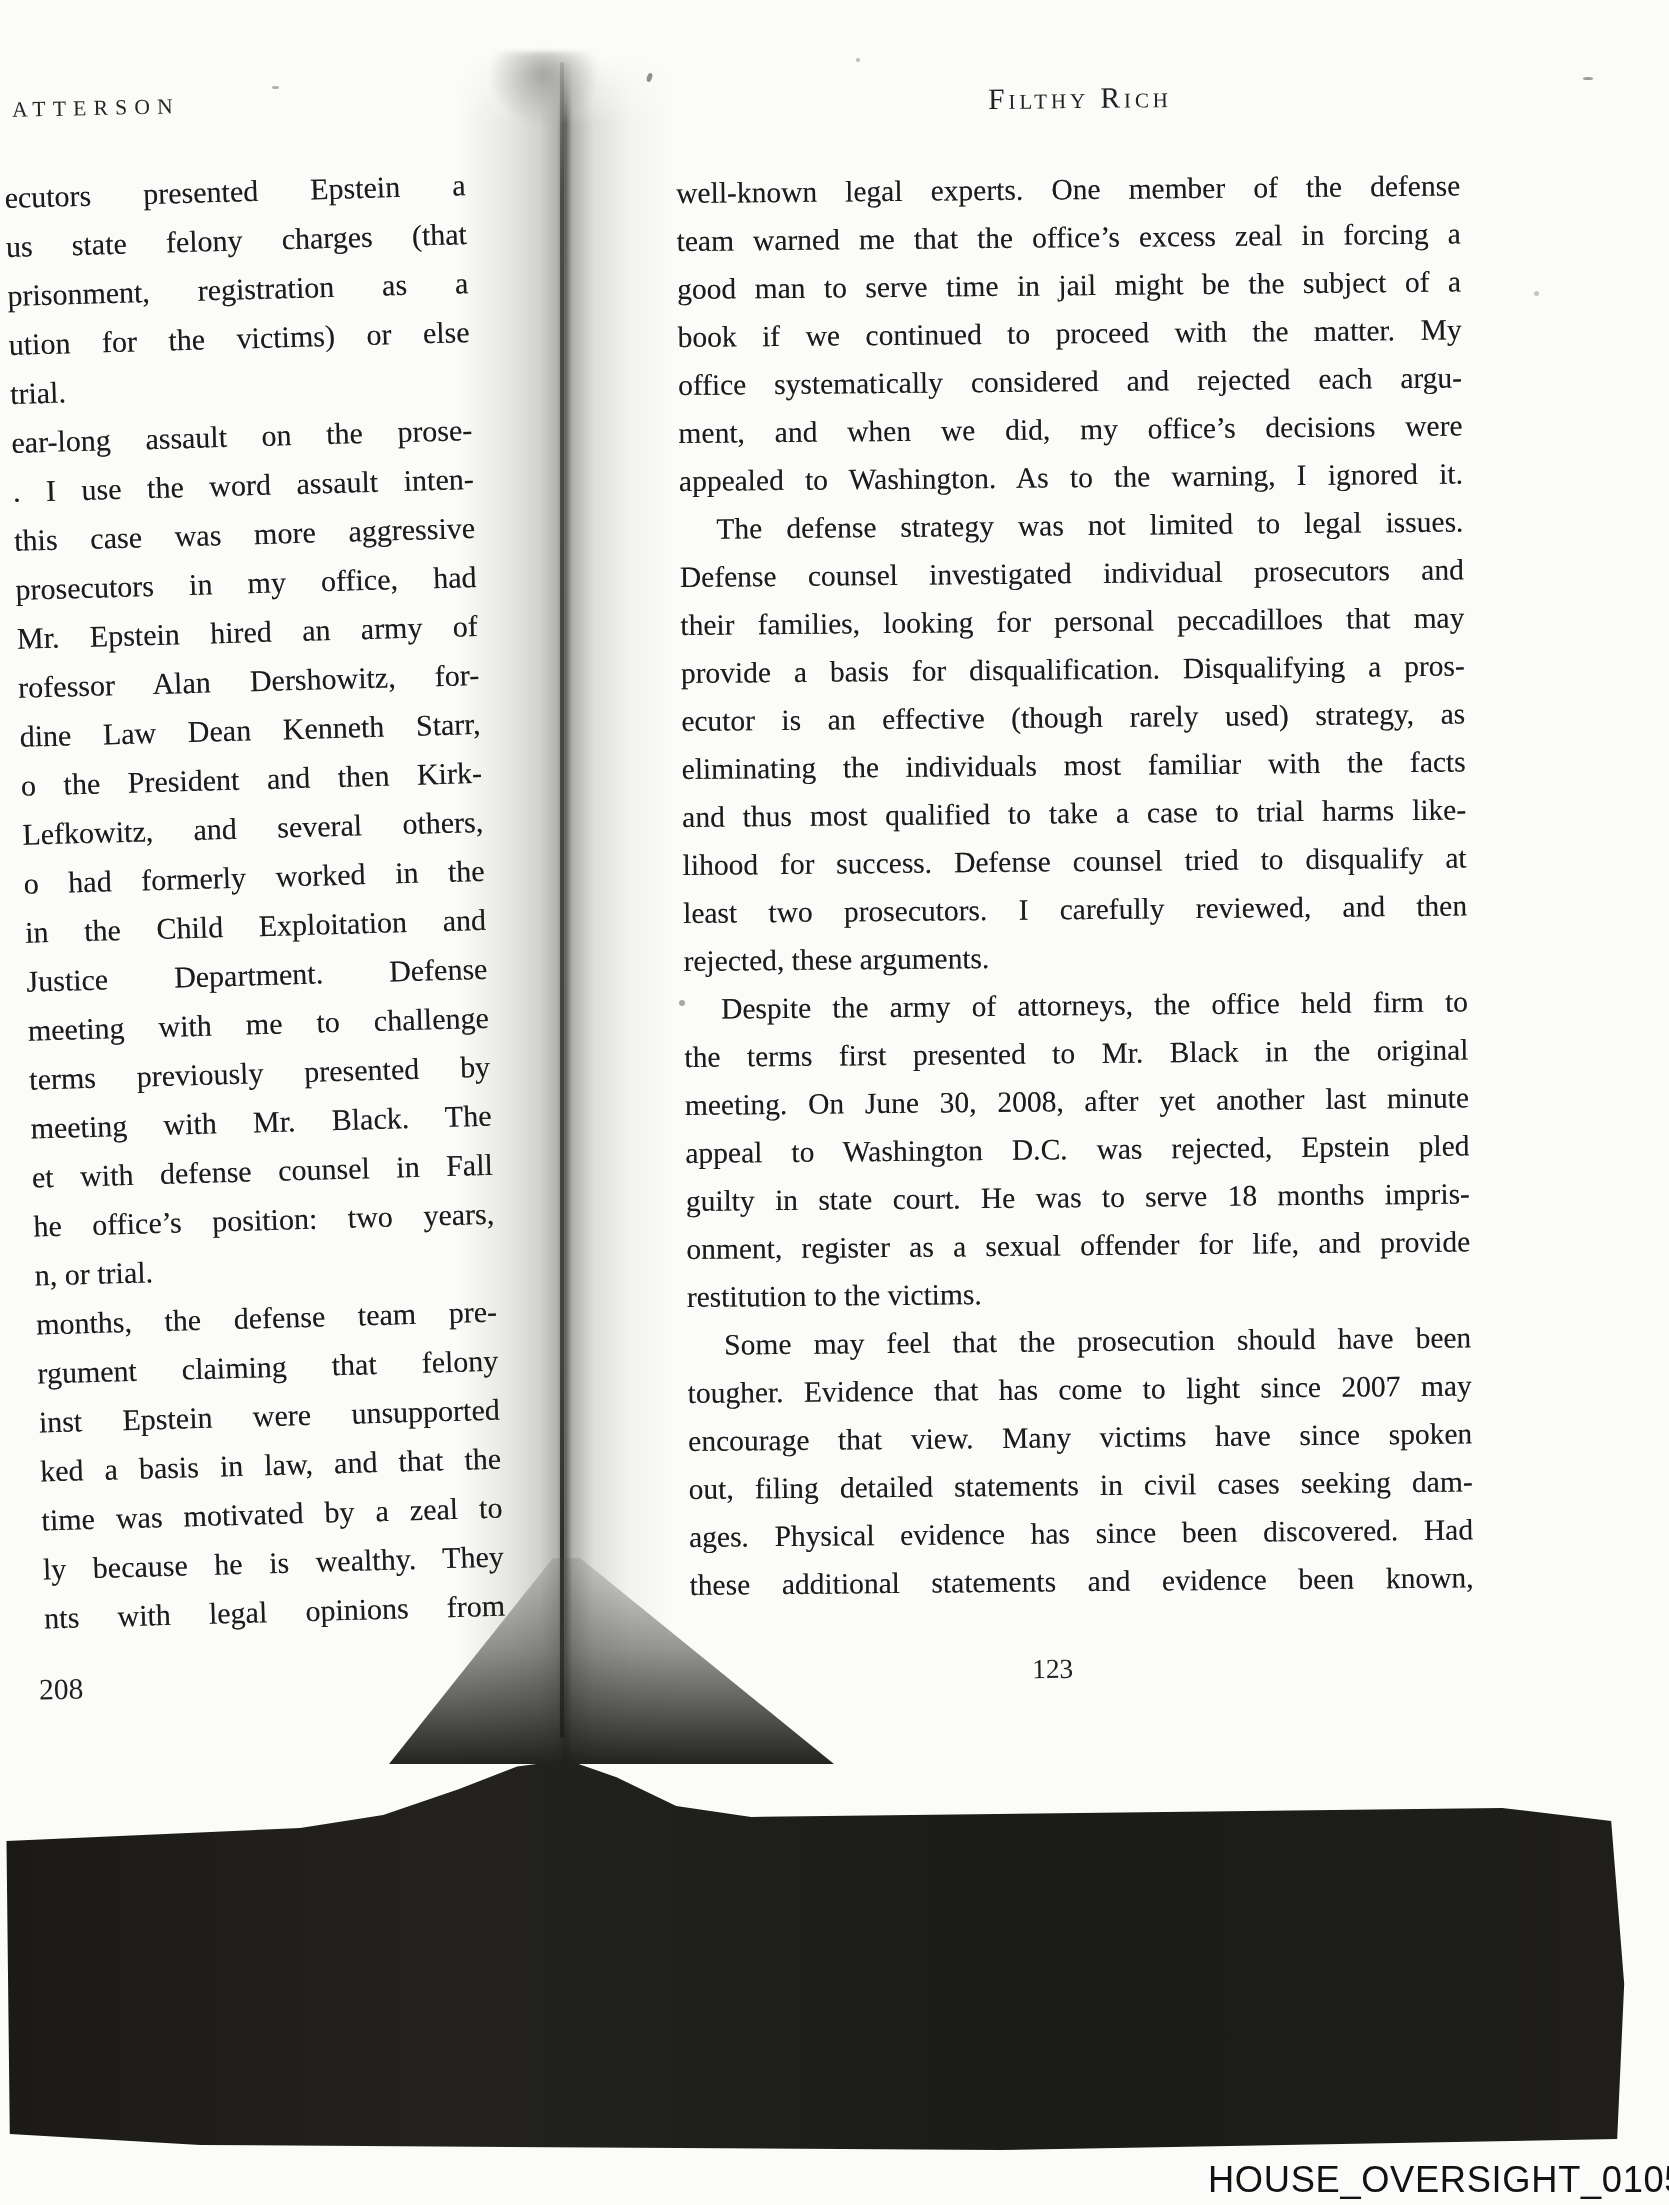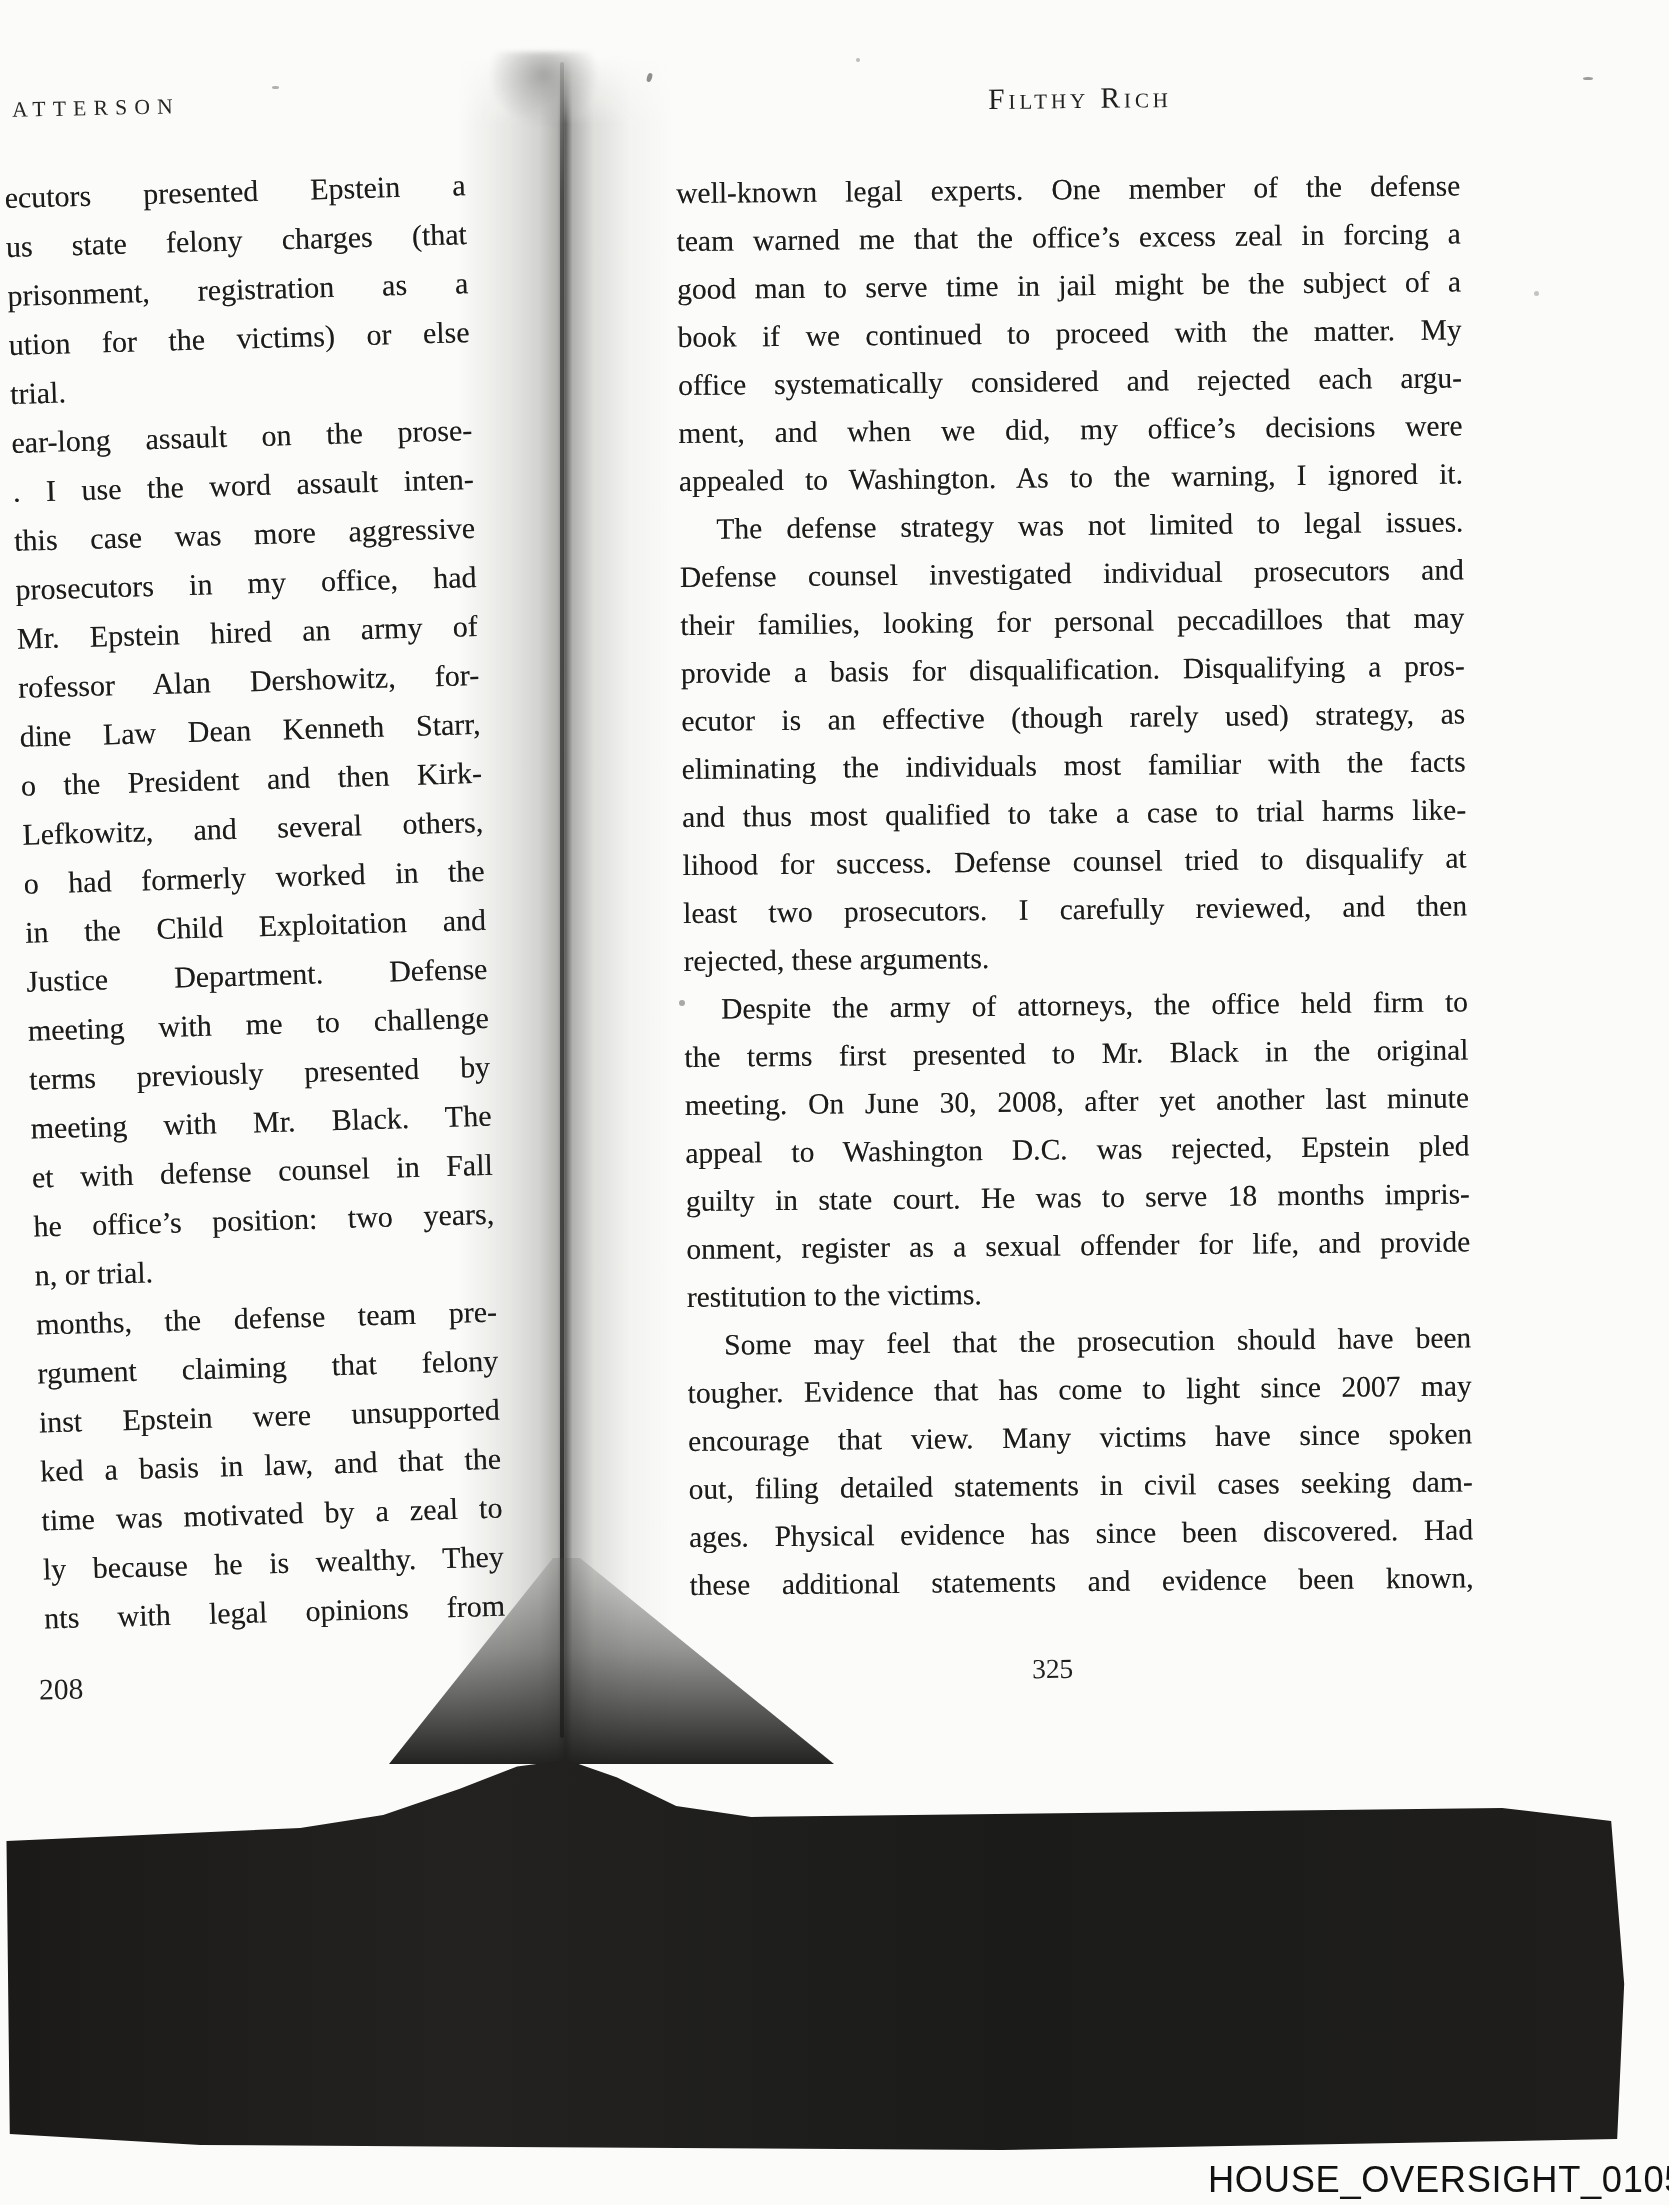--- a/index.html
+++ b/index.html
@@ -176,21 +176,21 @@
       <div class="tline">guilty in state court. He was to serve 18 months impris-</div>
       <div class="tline">onment, register as a sexual offender for life, and provide</div>
       <div class="tline noj">restitution to the victims.</div>
       <div class="tline ind">Some may feel that the prosecution should have been</div>
       <div class="tline">tougher. Evidence that has come to light since 2007 may</div>
       <div class="tline">encourage that view. Many victims have since spoken</div>
       <div class="tline">out, filing detailed statements in civil cases seeking dam-</div>
       <div class="tline">ages. Physical evidence has since been discovered. Had</div>
       <div class="tline">these additional statements and evidence been known,</div>
     </div>
-  <div class="pn pn-right">325</div>
+  <div class="pn pn-right">123</div>
 
   <div class="speck sp1"></div>
   <div class="speck sp2"></div>
   <div class="speck sp3"></div>
   <div class="speck sp4"></div>
   <div class="speck sp5"></div>
   <div class="speck sp6"></div>
 
   <div class="redaction"></div>
 

